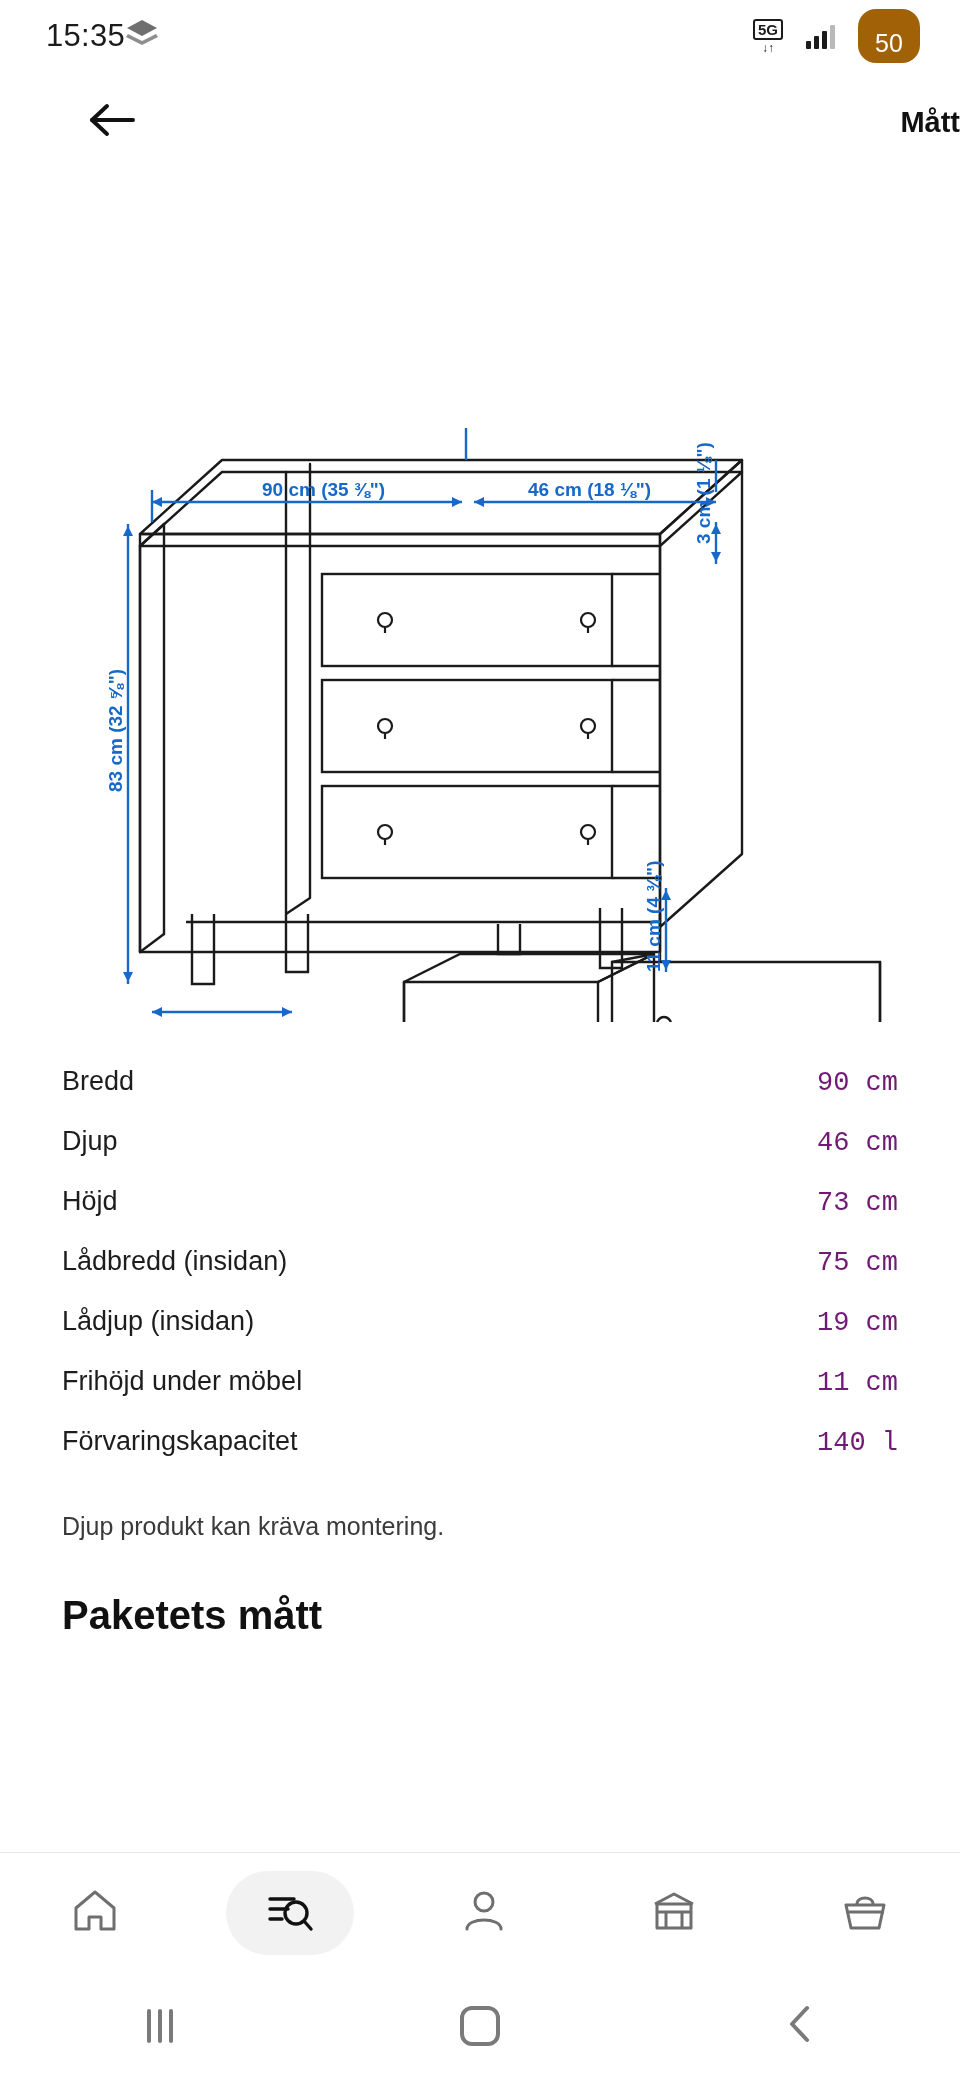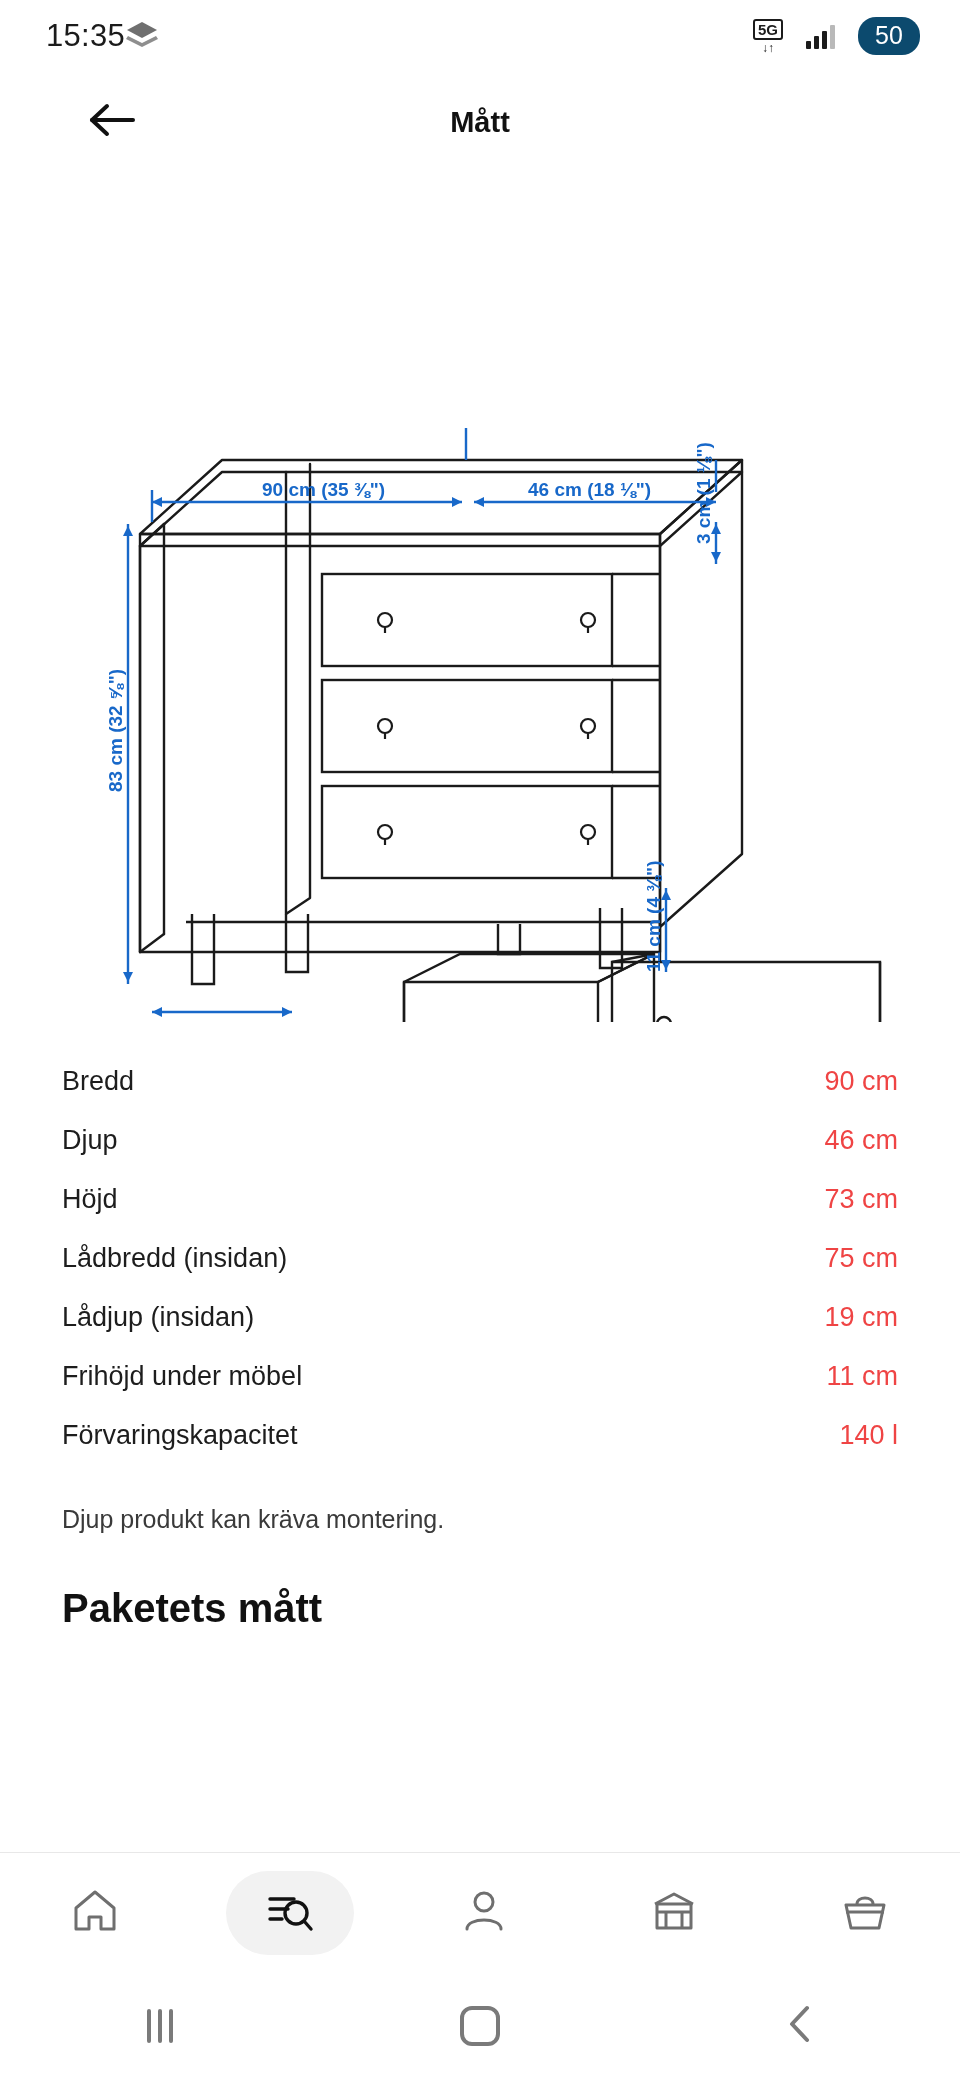--- a/index.html
+++ b/index.html
@@ -14,32 +14,32 @@
   body { position: relative; }
 
   
   .status-bar {
     height: 72px;
     display: flex;
     align-items: center;
     justify-content: space-between;
     padding: 0 40px 0 46px;
   }
-  .status-left { display: flex; align-items: flex-end; gap: 0; }
+  .status-left { display: flex; align-items: flex-start; gap: 0; }
   .status-time { font-size: 31px; color: #1b1b1b; letter-spacing: .3px; }
   .status-right { display: flex; align-items: center; gap: 23px; }
   .icon-5g { display: flex; flex-direction: column; align-items: center; line-height: 1; }
   .icon-5g .g5 {
     font-size: 15px; font-weight: bold; color: #1b1b1b;
     border: 2px solid #1b1b1b; border-radius: 3px; padding: 1px 3px;
   }
   .icon-5g .arrows { font-size: 12px; color: #1b1b1b; margin-top: 2px; }
   .battery {
-    background: #0c4a6e; color: #ffffff; border-radius: 18px;
-    font-size: 25px; padding: 4px 14px 5px; min-width: 62px; text-align: center;
+    background: #a16207; color: #ffffff; border-radius: 18px;
+    font-size: 25px; padding: 20px 14px 5px; min-width: 62px; text-align: center;
   }
 
   
   .signal { display: flex; align-items: flex-end; gap: 3px; height: 26px; }
   .signal i { display: block; width: 5px; background: #1b1b1b; border-radius: 1px; }
   .signal i:nth-child(1) { height: 8px; }
   .signal i:nth-child(2) { height: 13px; }
   .signal i:nth-child(3) { height: 18px; }
   .signal i:nth-child(4) { height: 24px; background: #b9b9b9; }
 
@@ -51,21 +51,21 @@
     position: relative;
     padding: 0 40px;
   }
   .back-btn {
     width: 60px; height: 60px;
     display: flex; align-items: center; justify-content: center;
     margin-left: 42px;
     cursor: pointer;
   }
   .page-title {
-    position: absolute; left: 0; right: 0; text-align: center;
+    position: absolute; left: 0; right: 0; text-align: right;
     font-size: 29px; font-weight: bold; color: #111111;
     pointer-events: none;
   }
 
   
   .illustration {
     width: 960px;
     height: 850px;
     position: relative;
   }
@@ -78,21 +78,21 @@
   .spec-row {
     display: flex;
     justify-content: space-between;
     align-items: baseline;
     padding: 14px 0 14px 0;
     font-size: 27px;
     color: #1d1d1d;
     gap: 30px;
   }
   .spec-label { font-weight: 400; }
-  .spec-value { font-weight: 400; color: #ef4444; }
+  .spec-value { font-weight: 400; color: #701a75; font-family: Liberation Mono, monospace; }
 
   .note {
     margin: 40px 62px 0 62px;
     font-size: 25px;
     color: #3a3a3a;
   }
   .section-heading {
     margin: 52px 62px 0 62px;
     font-size: 40px;
     font-weight: bold;

